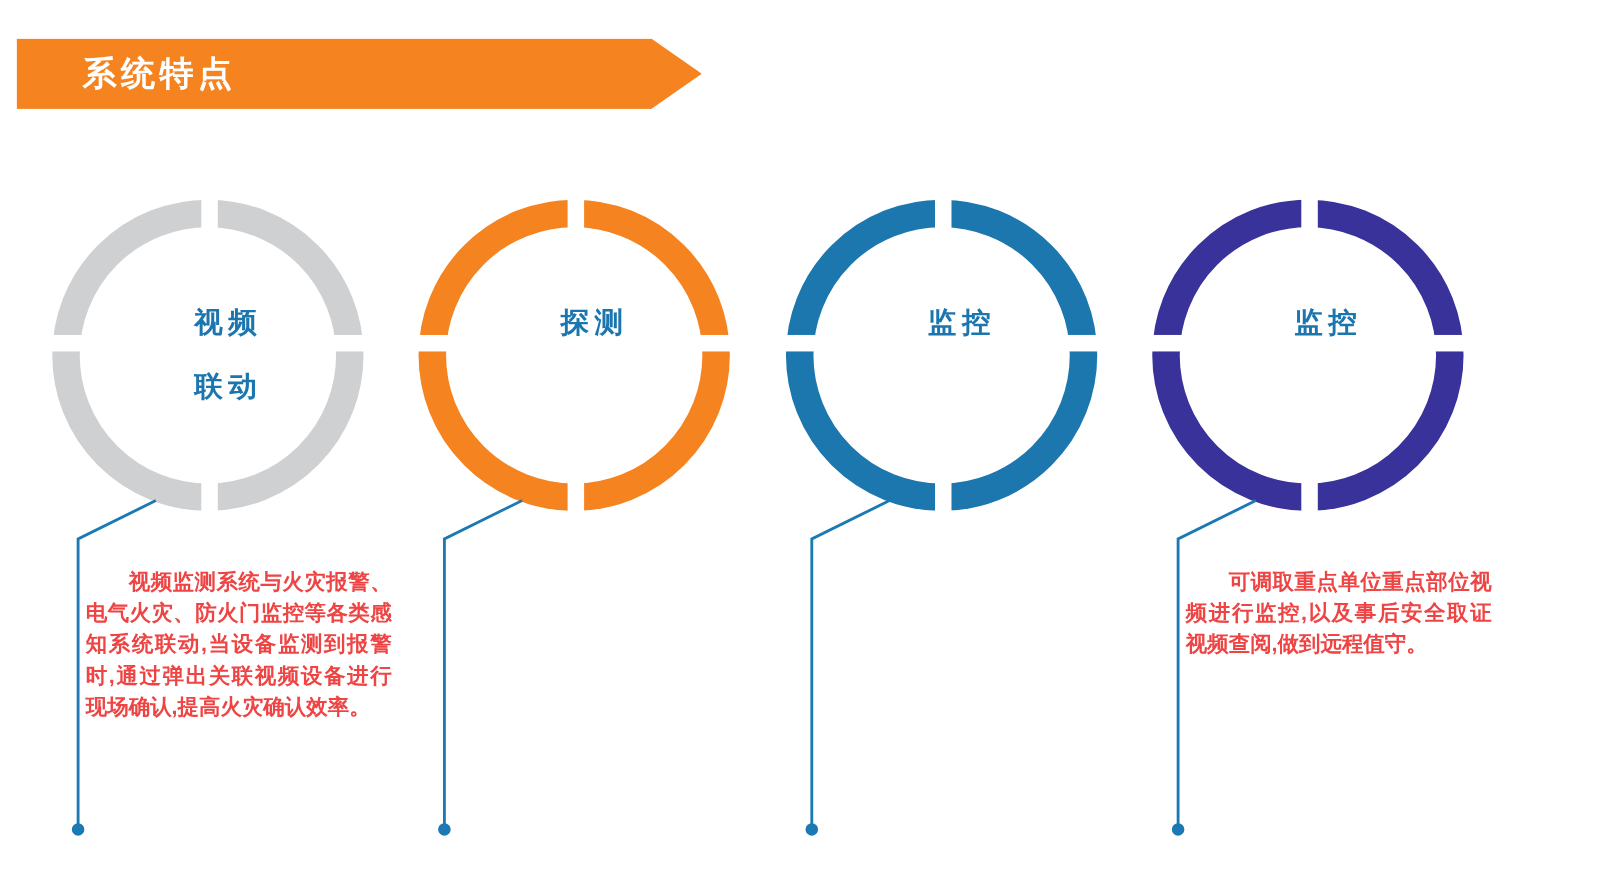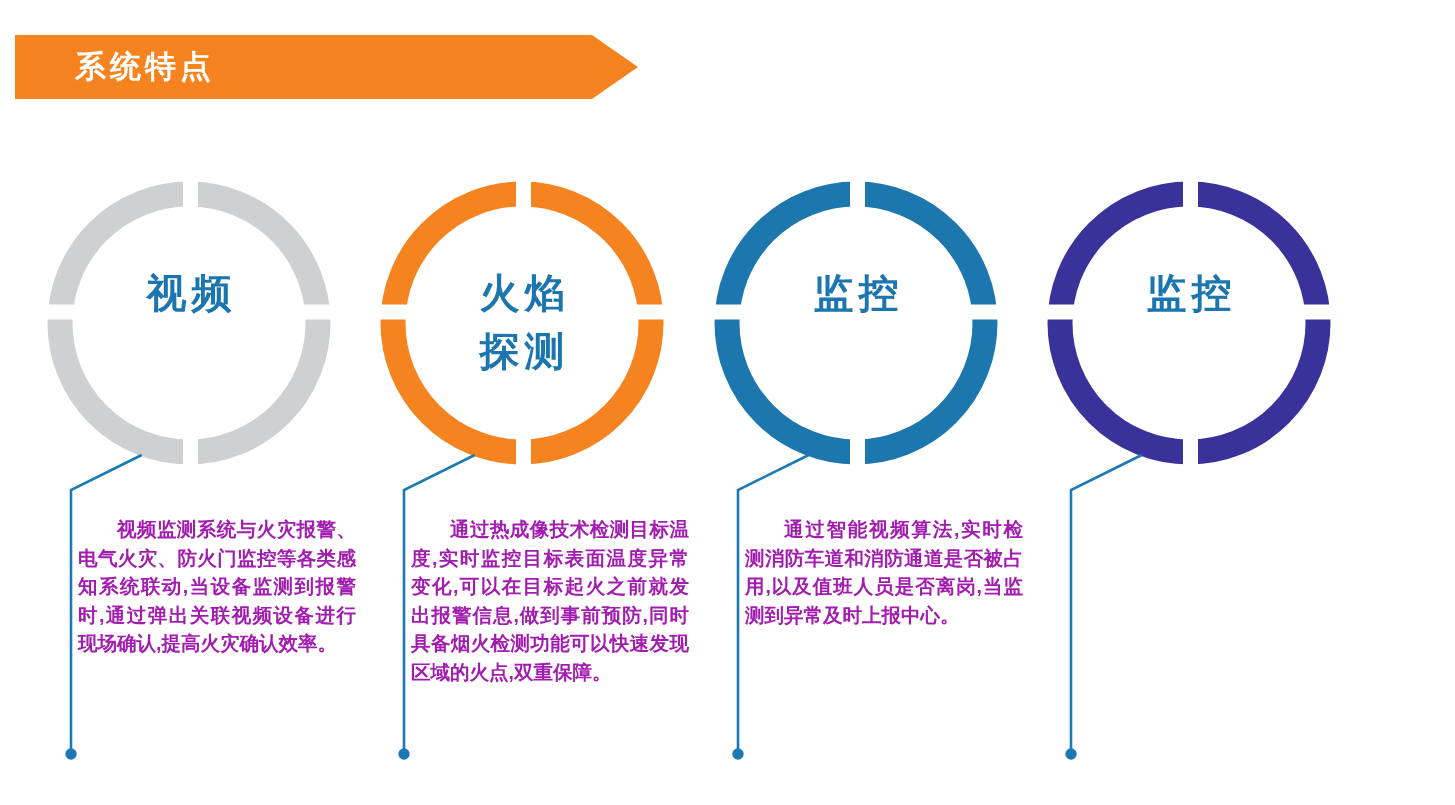--- a/index.html
+++ b/index.html
@@ -19,28 +19,28 @@
     white-space:nowrap;
   }
   
   .col{position:absolute; top:0; width:330px; height:805px;}
   .col-0{left:39px;}
   .col-1{left:372px;}
   .col-2{left:706px;}
   .col-3{left:1039px;}
   .ring{position:absolute; left:0; top:173px;}
   .ring-title{
-    position:absolute; left:0; top:264px; width:300px; text-align:center;
-    color:#1B75AE; font-weight:bold; font-size:40px; line-height:58px;
+    position:absolute; left:16px; top:264px; width:300px; text-align:center;
+    color:#1B75AE; font-weight:bold; font-size:26px; line-height:58px;
     letter-spacing:5px; padding-left:5px; box-sizing:border-box;
   }
   .connector{position:absolute; left:20px; top:440px;}
   .desc{
     position:absolute; left:39px; top:515px; width:278px;
-    font-size:19.5px; line-height:28.5px; font-weight:bold; color:#a21caf;
+    font-size:19.5px; line-height:28.5px; font-weight:bold; color:#ef4444;
     text-align:justify; text-indent:2em;
   }
 </style>
 </head>
 <body>
 
 <div id="canvas">
 
   <div id="banner">
     <div id="banner-title">系统特点</div>
@@ -49,75 +49,74 @@
   <div class="col col-0">
     <svg class="ring" viewBox="0 0 300 300" width="300" height="300">
       <circle cx="150" cy="150" r="129" fill="none" stroke-width="25" stroke="#CFD0D2"></circle>
       <rect x="144" y="0" width="15" height="46" fill="#ffffff"></rect>
       <rect x="144" y="254" width="15" height="46" fill="#ffffff"></rect>
       <rect x="0" y="131.5" width="46" height="15" fill="#ffffff"></rect>
       <rect x="254" y="131.5" width="46" height="15" fill="#ffffff"></rect>
     </svg>
     <div class="ring-title">
       <div>视频</div>
+      <div>联动</div>
     </div>
     <svg class="connector" viewBox="0 0 120 330" width="120" height="330">
       <polyline points="82.7,15 12,50 12,314" fill="none" stroke-width="2.6" stroke="#1B79B3"></polyline>
       <circle cx="12" cy="314" r="5.7" fill="#1B79B3"></circle>
     </svg>
     <div class="desc">视频监测系统与火灾报警、电气火灾、防火门监控等各类感知系统联动,当设备监测到报警时,通过弹出关联视频设备进行现场确认,提高火灾确认效率。</div>
   </div>
 
   <div class="col col-1">
     <svg class="ring" viewBox="0 0 300 300" width="300" height="300">
       <circle cx="150" cy="150" r="129" fill="none" stroke-width="25" stroke="#F5831F"></circle>
       <rect x="144" y="0" width="15" height="46" fill="#ffffff"></rect>
       <rect x="144" y="254" width="15" height="46" fill="#ffffff"></rect>
       <rect x="0" y="131.5" width="46" height="15" fill="#ffffff"></rect>
       <rect x="254" y="131.5" width="46" height="15" fill="#ffffff"></rect>
     </svg>
     <div class="ring-title">
-      <div>火焰</div>
       <div>探测</div>
     </div>
     <svg class="connector" viewBox="0 0 120 330" width="120" height="330">
       <polyline points="82.7,15 12,50 12,314" fill="none" stroke-width="2.6" stroke="#1B79B3"></polyline>
       <circle cx="12" cy="314" r="5.7" fill="#1B79B3"></circle>
     </svg>
-    <div class="desc">通过热成像技术检测目标温度,实时监控目标表面温度异常变化,可以在目标起火之前就发出报警信息,做到事前预防,同时具备烟火检测功能可以快速发现区域的火点,双重保障。</div>
   </div>
 
   <div class="col col-2">
     <svg class="ring" viewBox="0 0 300 300" width="300" height="300">
       <circle cx="150" cy="150" r="129" fill="none" stroke-width="25" stroke="#1B77AE"></circle>
       <rect x="144" y="0" width="15" height="46" fill="#ffffff"></rect>
       <rect x="144" y="254" width="15" height="46" fill="#ffffff"></rect>
       <rect x="0" y="131.5" width="46" height="15" fill="#ffffff"></rect>
       <rect x="254" y="131.5" width="46" height="15" fill="#ffffff"></rect>
     </svg>
     <div class="ring-title">
       <div>监控</div>
     </div>
     <svg class="connector" viewBox="0 0 120 330" width="120" height="330">
       <polyline points="82.7,15 12,50 12,314" fill="none" stroke-width="2.6" stroke="#1B79B3"></polyline>
       <circle cx="12" cy="314" r="5.7" fill="#1B79B3"></circle>
     </svg>
-    <div class="desc">通过智能视频算法,实时检测消防车道和消防通道是否被占用,以及值班人员是否离岗,当监测到异常及时上报中心。</div>
   </div>
 
   <div class="col col-3">
     <svg class="ring" viewBox="0 0 300 300" width="300" height="300">
       <circle cx="150" cy="150" r="129" fill="none" stroke-width="25" stroke="#39329B"></circle>
       <rect x="144" y="0" width="15" height="46" fill="#ffffff"></rect>
       <rect x="144" y="254" width="15" height="46" fill="#ffffff"></rect>
       <rect x="0" y="131.5" width="46" height="15" fill="#ffffff"></rect>
       <rect x="254" y="131.5" width="46" height="15" fill="#ffffff"></rect>
     </svg>
     <div class="ring-title">
       <div>监控</div>
     </div>
     <svg class="connector" viewBox="0 0 120 330" width="120" height="330">
       <polyline points="82.7,15 12,50 12,314" fill="none" stroke-width="2.6" stroke="#1B79B3"></polyline>
       <circle cx="12" cy="314" r="5.7" fill="#1B79B3"></circle>
     </svg>
+    <div class="desc">可调取重点单位重点部位视频进行监控,以及事后安全取证视频查阅,做到远程值守。</div>
   </div>
 
 </div>
 
 </body></html>

